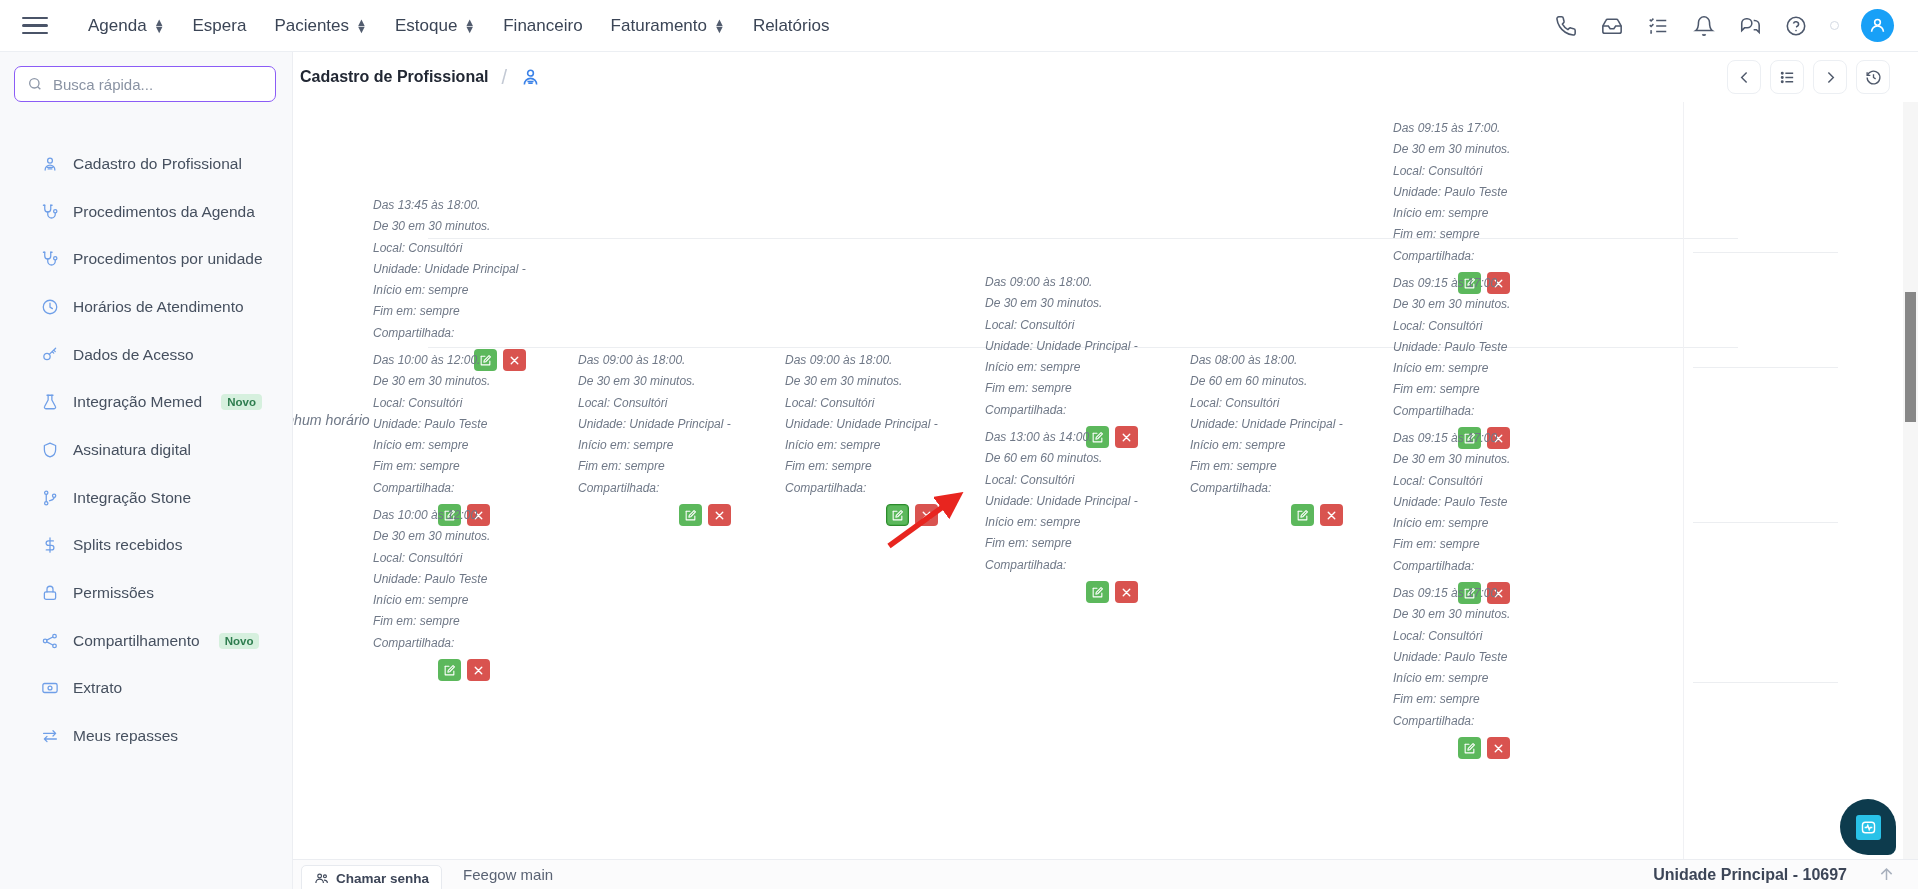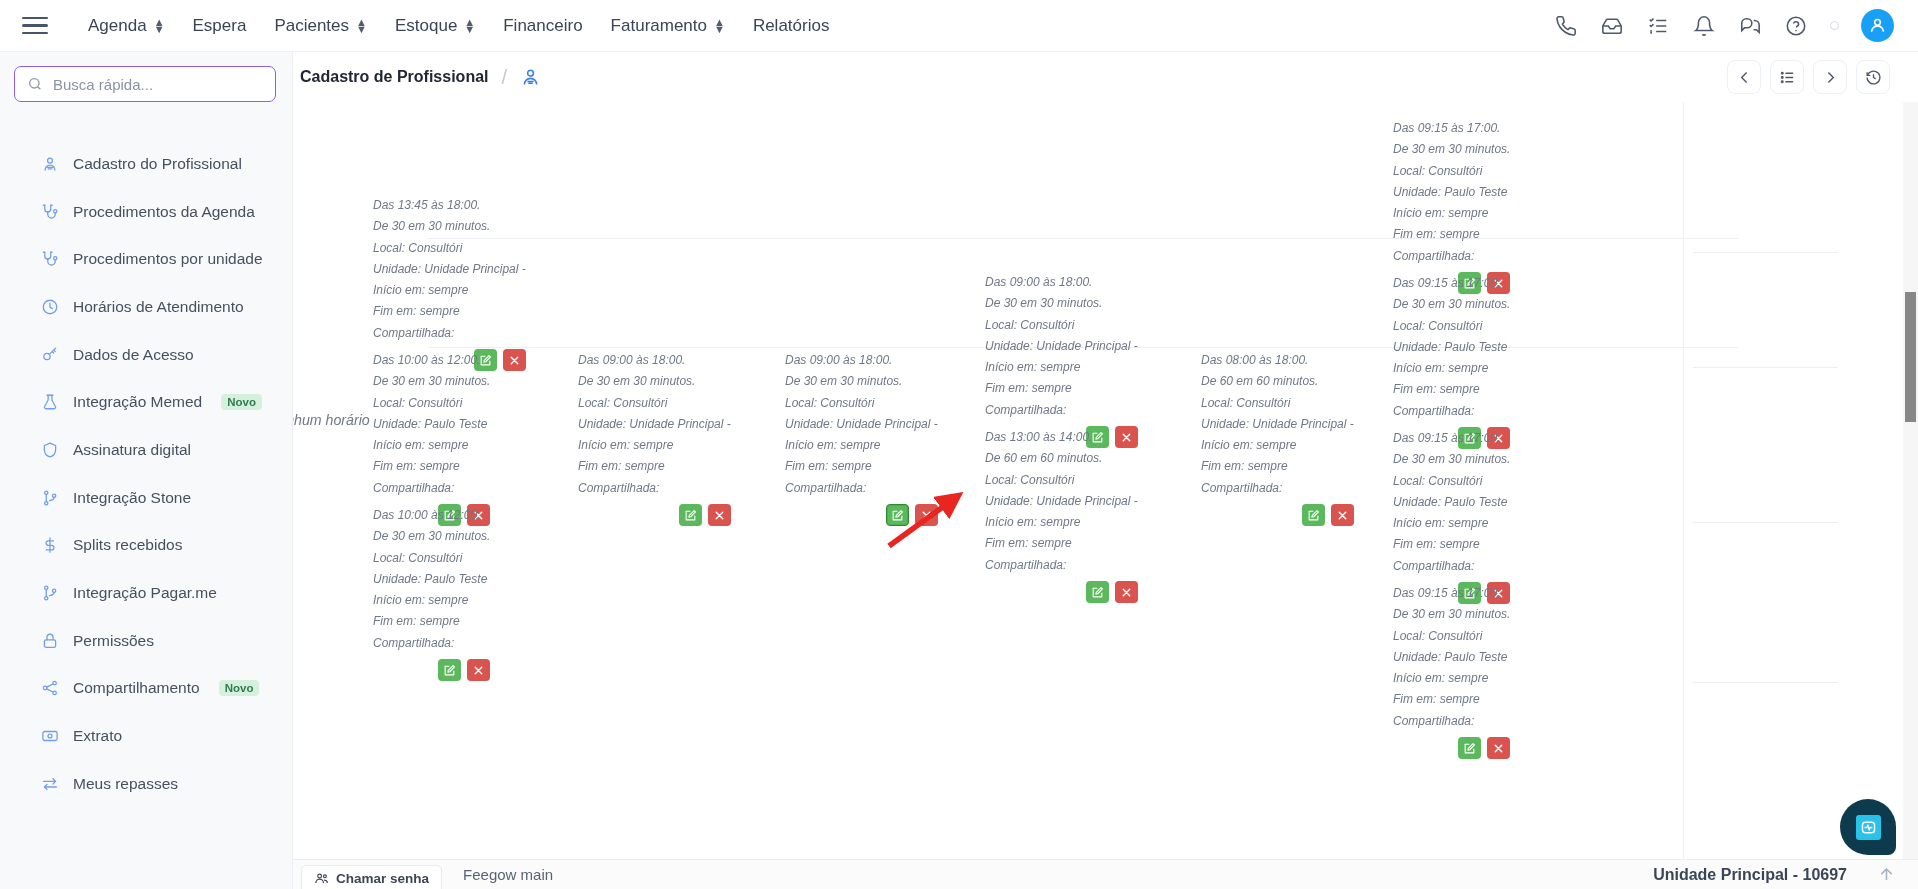--- a/index.html
+++ b/index.html
@@ -325,32 +325,20 @@
           <svg viewBox="0 0 24 24" fill="none" stroke="currentColor" stroke-width="1.7" stroke-linecap="round" stroke-linejoin="round">
             <path d="M12 2.5v19"></path>
             <path d="M16.5 6.5H9.8a3 3 0 0 0 0 6h4.4a3 3 0 0 1 0 6H7"></path>
           </svg>
         </span>
         <span>Splits recebidos</span>
       </div>
       <div class="mi">
         <span class="mico">
           <svg viewBox="0 0 24 24" fill="none" stroke="currentColor" stroke-width="1.7" stroke-linecap="round" stroke-linejoin="round">
-            <circle cx="7" cy="5" r="2.2"></circle>
-            <circle cx="7" cy="19" r="2.2"></circle>
-            <circle cx="17.5" cy="9" r="2.2"></circle>
-            <path d="M7 7.2v9.6"></path>
-            <path d="M17.5 11.2c0 3.2-4 3.6-6.2 4.5"></path>
-          </svg>
-        </span>
-        <span>Integração Pagar.me</span>
-      </div>
-      <div class="mi">
-        <span class="mico">
-          <svg viewBox="0 0 24 24" fill="none" stroke="currentColor" stroke-width="1.7" stroke-linecap="round" stroke-linejoin="round">
             <rect x="4.5" y="10.5" width="15" height="10" rx="2.3"></rect>
             <path d="M8 10.5V7a4 4 0 0 1 8 0v3.5"></path>
           </svg>
         </span>
         <span>Permissões</span>
       </div>
       <div class="mi">
         <span class="mico">
           <svg viewBox="0 0 24 24" fill="none" stroke="currentColor" stroke-width="1.7" stroke-linecap="round" stroke-linejoin="round">
             <circle cx="18" cy="5.5" r="2.4"></circle>
@@ -587,21 +575,21 @@
               <path d="M18.5 2.8 21.2 5.5 12.4 14.3 9 15l.7-3.4z"></path>
             </svg>
           </div>
           <div class="btn-sq btn-del">
             <svg viewBox="0 0 24 24" fill="none" stroke="currentColor" stroke-width="2.6" stroke-linecap="round">
               <path d="M6 6l12 12M18 6L6 18"></path>
             </svg>
           </div>
         </div>
       </div>
-      <div class="card" style="left: 897px; top: 248px; margin-left: 11px;">
+      <div class="card" style="left: 897px; top: 248px;">
         <span class="ln">Das 08:00 às 18:00.</span>
         <span class="ln">De 60 em 60 minutos.</span>
         <span class="ln">Local: Consultóri</span>
         <span class="ln">Unidade: Unidade Principal -</span>
         <span class="ln">Início em: sempre</span>
         <span class="ln">Fim em: sempre</span>
         <span class="ln">Compartilhada:</span>
         <div class="acts" style="justify-content: flex-end;">
           <div class="btn-sq btn-edit">
             <svg viewBox="0 0 24 24" fill="none" stroke="currentColor" stroke-width="2" stroke-linecap="round" stroke-linejoin="round">

